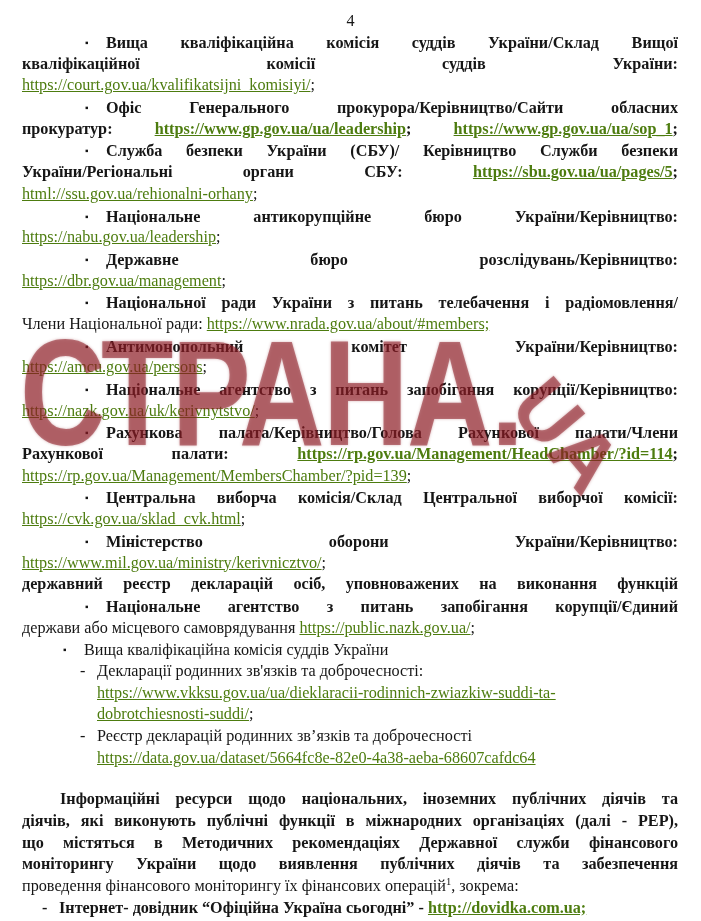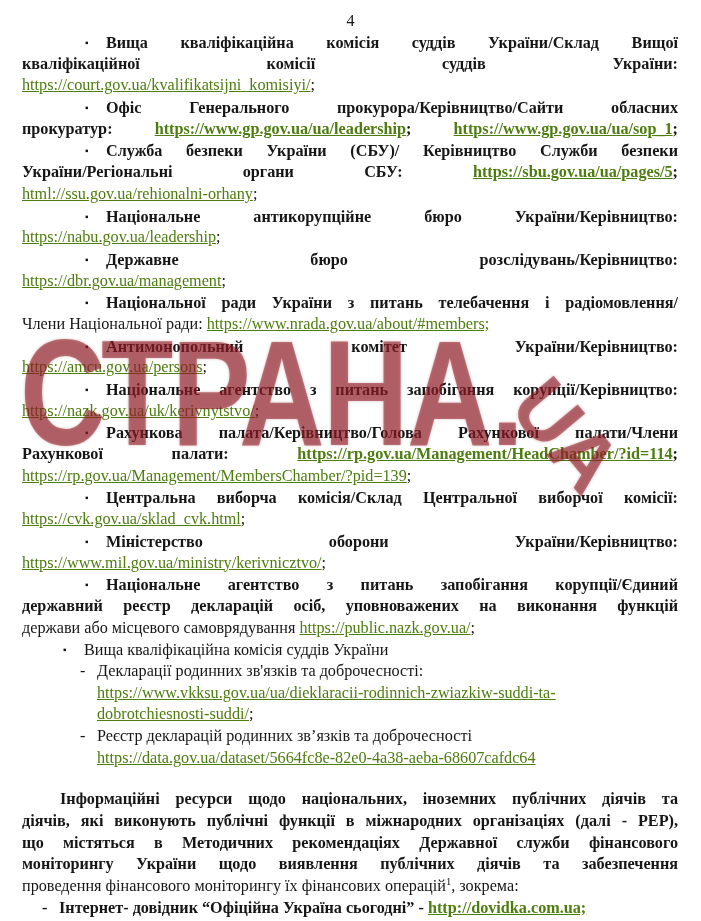--- a/index.html
+++ b/index.html
@@ -123,22 +123,22 @@
       </div>
       <div class="para bullet">
         <div class="line fill ind-b1"><span class="marker sq">▪</span><span>Центральна виборча комісія/Склад Центральної виборчої комісії:</span></div>
         <div class="line"><a class="link">https://cvk.gov.ua/sklad_cvk.html</a><span>;</span></div>
       </div>
       <div class="para bullet">
         <div class="line fill ind-b1"><span class="marker sq">▪</span><span>Міністерство оборони України/Керівництво:</span></div>
         <div class="line"><a class="link">https://www.mil.gov.ua/ministry/kerivnicztvo/</a><span>;</span></div>
       </div>
       <div class="para bullet">
+        <div class="line fill"><span>державний реєстр декларацій осіб, уповноважених на виконання функцій</span></div>
         <div class="line fill ind-b1"><span class="marker sq">▪</span><span>Національне агентство з питань запобігання корупції/Єдиний</span></div>
-        <div class="line fill"><span>державний реєстр декларацій осіб, уповноважених на виконання функцій</span></div>
         <div class="line"><span>держави або місцевого самоврядування </span><a class="link">https://public.nazk.gov.ua/</a><span>;</span></div>
       </div>
       <div class="para bullet">
         <div class="line ind-b2"><span class="marker sq">▪</span><span>Вища кваліфікаційна комісія суддів України</span></div>
       </div>
       <div class="para sub">
         <div class="line ind-dash"><span class="marker dash">-</span><span>Декларації родинних зв'язків та доброчесності:</span></div>
         <div class="line ind-url"><a class="link">https://www.vkksu.gov.ua/ua/dieklaracii-rodinnich-zwiazkiw-suddi-ta-</a></div>
         <div class="line ind-url"><a class="link">dobrotchiesnosti-suddi/</a><span>;</span></div>
       </div>

